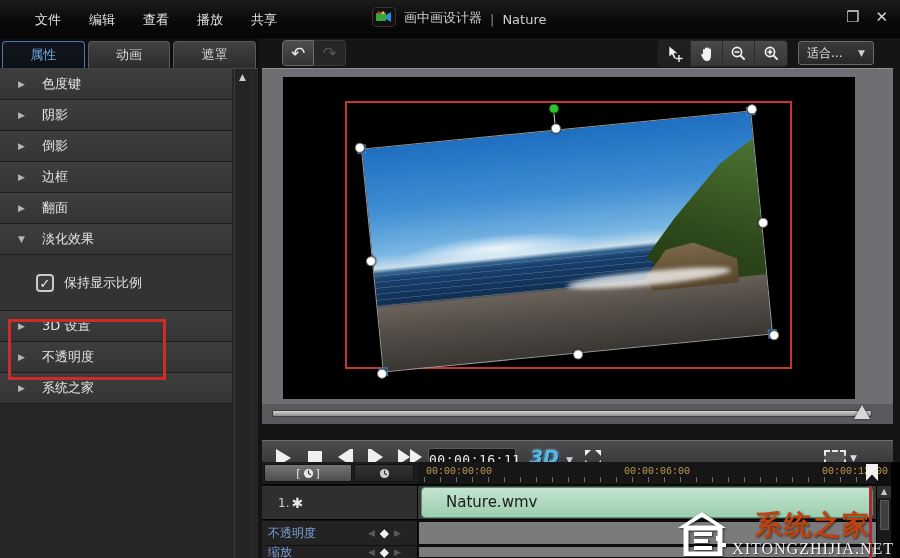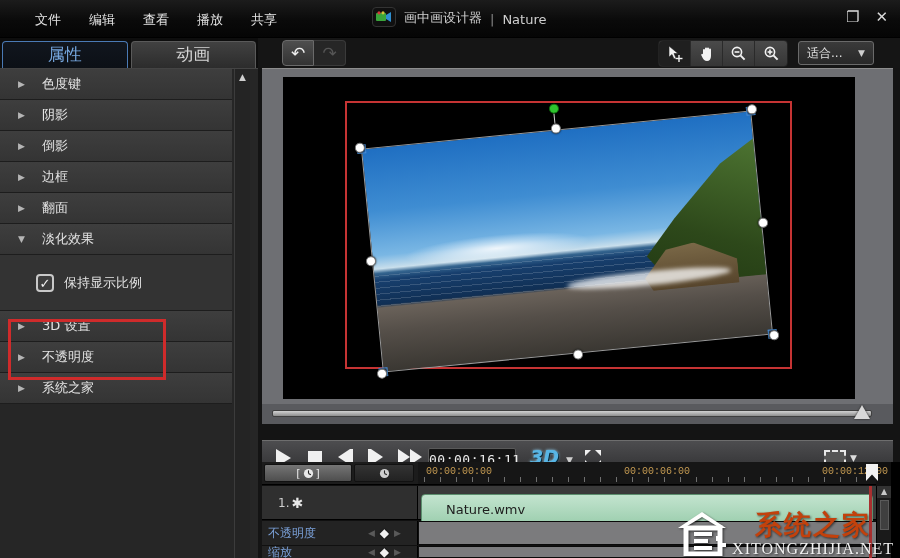--- a/index.html
+++ b/index.html
@@ -16,21 +16,21 @@
   .appicon { width:24px; height:20px; background:#101010; border:1px solid #333; border-radius:4px;
     display:flex; align-items:center; justify-content:center; }
   .apptitle .t { color:#cfcfcf; font-size:13px; }
   .apptitle .sep { color:#888; font-size:13px; }
   .winbtns { position:absolute; right:12px; top:8px; display:flex; gap:16px; }
   .winbtns span { color:#d8d8d8; font-size:15px; line-height:18px; }
 
   
   .tabrow { position:absolute; left:0; top:38px; width:258px; height:30px; background:#0d0d0d;
     display:flex; gap:3px; padding:3px 2px 0 2px; }
-  .tab { flex:1; height:27px; text-align:center; line-height:25px; font-size:17px; color:#d5d5d5;
+  .tab { flex:1; height:27px; text-align:center; line-height:25px; font-size:13px; color:#d5d5d5;
     background:linear-gradient(180deg,#414141,#2c2c2c); border:1px solid #5a5a5a; border-bottom:none;
     border-radius:4px 4px 0 0; }
   .tab.active { background:linear-gradient(180deg,#11161e,#0c1016); border-color:#4a7ab5; color:#76a8e0; }
 
   
   .panel { position:absolute; left:0; top:68px; width:258px; height:490px; background:#262626; border-top:1px solid #444; }
   .prow { position:relative; height:31px; width:232px; background:linear-gradient(180deg,#3e3e3e,#343434);
     border-bottom:1px solid #1d1d1d; display:flex; align-items:center; padding-left:18px; }
   .prow .arr { width:14px; color:#b5b5b5; font-size:9px; margin-right:10px; }
   .prow .lbl { color:#e4e4e4; font-size:13px; }
@@ -124,23 +124,23 @@
   .ruler { position:absolute; left:156px; top:0; width:458px; height:23px; background:#161616; border-bottom:1px solid #000; }
   .ruler .ticks { position:absolute; left:6px; right:6px; bottom:2px; height:5px;
     background:repeating-linear-gradient(90deg,#6f6f6f 0 1px,transparent 1px 16px); }
   .rlabel { position:absolute; top:4px; color:#c49a52; font-size:10px; font-family:Liberation Mono, monospace; }
   .pennant { position:absolute; left:604px; top:2px; width:12px; height:17px;
     clip-path:polygon(0 0,100% 0,100% 100%,50% 62%,0 100%); background:#f2f2f2; }
   .trackrow { position:absolute; left:0; top:24px; width:638px; height:34px; background:#3a3a3a; border-bottom:1px solid #000; }
   .trackhead { position:absolute; left:0; top:0; width:156px; height:33px; background:#2f2f2f; border-right:1px solid #000;
     color:#cfcfcf; font-size:12px; display:flex; align-items:center; padding-left:16px; gap:2px; }
   .trackhead .ast { font-size:14px; color:#e8e8e8; }
-  .clip { position:absolute; left:159px; top:8px; width:452px; height:31px;
+  .clip { position:absolute; left:159px; top:1px; width:452px; height:31px;
     background:linear-gradient(180deg,#c3e4cf,#9cceae); border:1px solid #5c8f6e; border-radius:4px;
-    color:#1d1d1d; font-size:13px; line-height:29px; padding-left:24px; }
+    color:#1d1d1d; font-size:15px; line-height:29px; padding-left:24px; }
   .kfrow { position:absolute; left:0; width:638px; height:24px; }
   .kfrow .head { position:absolute; left:0; top:0; width:156px; height:100%; background:#232323; border-right:1px solid #000;
     display:flex; align-items:center; padding:0 6px; }
   .kfrow .head .lbl { color:#7aa0d8; font-size:12px; flex:1; }
   .kfctl { display:flex; align-items:center; gap:5px; margin-right:10px; }
   .kfctl .a { color:#5a5a5a; font-size:9px; }
   .kfctl .d { color:#f0f0f0; font-size:12px; text-shadow:0 0 2px #000; }
   .kfrow .lane { position:absolute; left:157px; top:0; width:457px; height:100%; background:#7b7b7d; border-top:1px solid #0a0a0a; border-bottom:1px solid #0a0a0a; }
   .row-op { top:59px; }
   .row-sc { top:84px; height:12px; overflow:hidden; }
@@ -185,20 +185,21 @@
     </div>
     <div class="winbtns">
       <span>❐</span>
       <span>✕</span>
     </div>
   </div>
 
   <div class="tabrow">
     <div class="tab active">属性</div>
     <div class="tab">动画</div>
+    <div class="tab">遮罩</div>
   </div>
 
   <div class="panel">
     <div class="prow">
       <span class="arr">▶</span>
       <span class="lbl">色度键</span>
     </div>
     <div class="prow">
       <span class="arr">▶</span>
       <span class="lbl">阴影</span>

